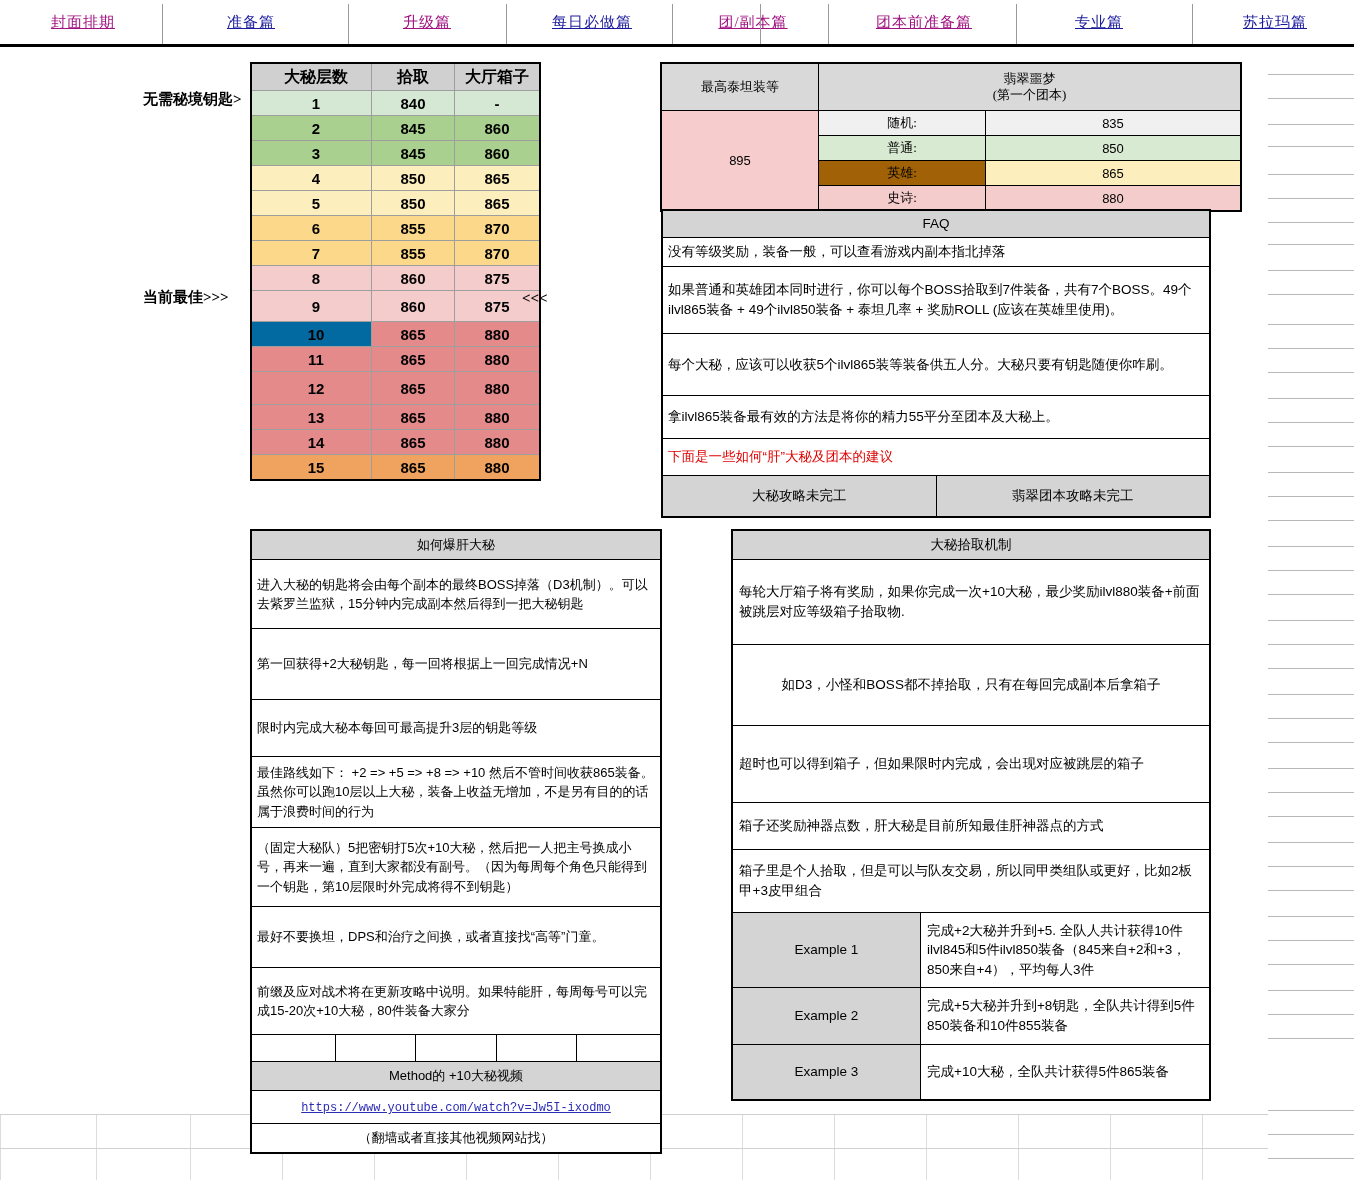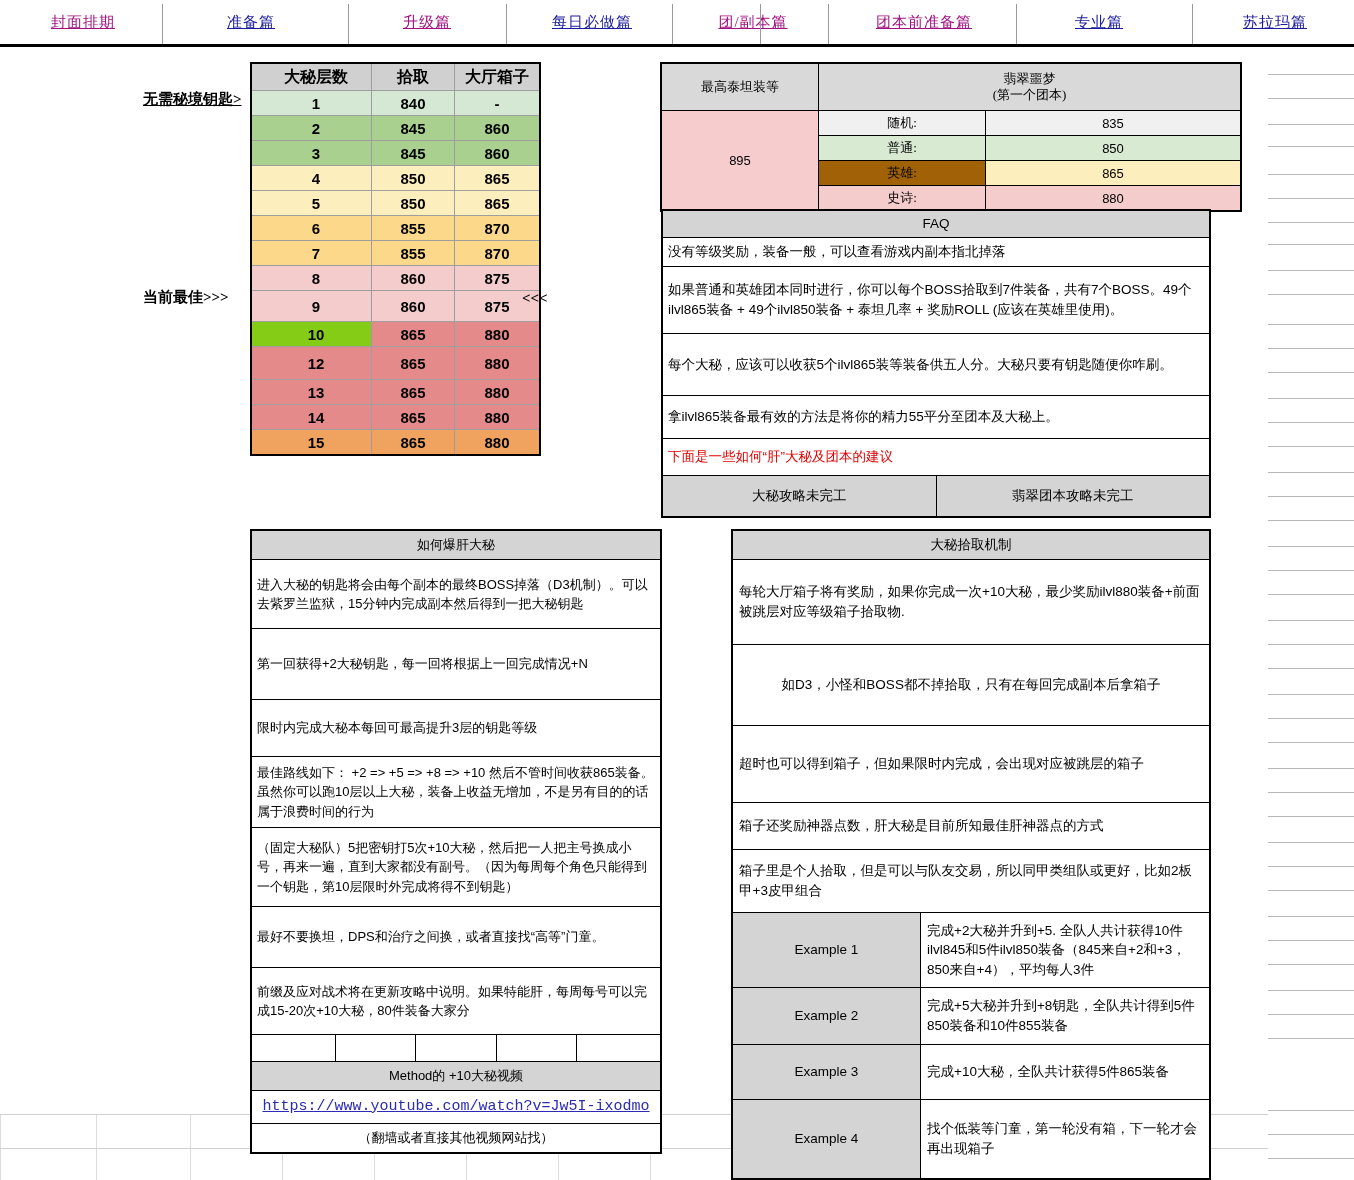--- a/index.html
+++ b/index.html
@@ -76,21 +76,21 @@
   .red{color:#e00000;}
 
   
   #howto-table{left:250px;top:529px;border:2px solid #000;width:412px;}
   #howto-table td{border:1px solid #000;font-size:13px;line-height:1.5;padding:3px 5px;vertical-align:middle;}
   .panel-title{background:#d4d4d4;text-align:center;font-weight:bold;font-size:15px;height:22px;
      font-family:"Liberation Serif","DejaVu Serif",serif;}
   .blankrow td{height:20px;}
   .vidtitle{background:#d4d4d4;text-align:center;font-weight:bold;font-size:13px;height:22px;}
   .urlcell{text-align:center;height:26px;}
-  .urlcell a{color:#2b2bb5;text-decoration:underline;font-size:15px;
+  .urlcell a{color:#2b2bb5;text-decoration:underline;font-size:12px;
      font-family:"Liberation Mono","DejaVu Sans Mono",monospace;}
   .notecell{text-align:center;height:22px;font-size:13px;margin-top:24px;}
 
   
   #loot-table{left:731px;top:529px;border:2px solid #000;width:480px;}
   #loot-table td{border:1px solid #000;font-size:13.5px;line-height:1.45;padding:3px 6px;vertical-align:middle;}
   .ex-label{background:#d4d4d4;text-align:center;font-weight:bold;font-size:15px;width:175px;}
 </style>
 </head>
 <body>
@@ -211,21 +211,26 @@
         <td class="c0" style="background: rgb(244, 204, 204); height: 22px;">8</td>
         <td class="c1" style="background: rgb(244, 204, 204); height: 22px;">860</td>
         <td class="c2" style="background: rgb(244, 204, 204); height: 22px;">875</td>
       </tr>
       <tr style="height: 28px;">
         <td class="c0" style="background: rgb(244, 204, 204); height: 28px;">9</td>
         <td class="c1" style="background: rgb(244, 204, 204); height: 28px;">860</td>
         <td class="c2" style="background: rgb(244, 204, 204); height: 28px;">875</td>
       </tr>
       <tr style="height: 22px;">
-        <td class="c0" style="background: #84cc16; height: 22px;">10</td>
+        <td class="c0" style="background: #0369a1; height: 22px;">10</td>
+        <td class="c1" style="background: rgb(228, 138, 138); height: 22px;">865</td>
+        <td class="c2" style="background: rgb(228, 138, 138); height: 22px;">880</td>
+      </tr>
+      <tr style="height: 22px;">
+        <td class="c0" style="background: rgb(228, 138, 138); height: 22px;">11</td>
         <td class="c1" style="background: rgb(228, 138, 138); height: 22px;">865</td>
         <td class="c2" style="background: rgb(228, 138, 138); height: 22px;">880</td>
       </tr>
       <tr style="height: 30px;">
         <td class="c0" style="background: rgb(228, 138, 138); height: 30px; margin-left: 44px;">12</td>
         <td class="c1" style="background: rgb(228, 138, 138); height: 30px;">865</td>
         <td class="c2" style="background: rgb(228, 138, 138); height: 30px;">880</td>
       </tr>
       <tr style="height: 22px;">
         <td class="c0" style="background: rgb(228, 138, 138); height: 22px;">13</td>
@@ -238,21 +243,21 @@
         <td class="c2" style="background: rgb(228, 138, 138); height: 22px;">880</td>
       </tr>
       <tr style="height: 22px;">
         <td class="c0" style="background: rgb(240, 163, 94); height: 22px;">15</td>
         <td class="c1" style="background: rgb(240, 163, 94); height: 22px;">865</td>
         <td class="c2" style="background: rgb(240, 163, 94); height: 22px;">880</td>
       </tr>
     </tbody>
 </table>
 
-<div class="annot" id="an-nokey" style="left:143px;top:90px;text-decoration:underline;">无需秘境钥匙&gt;</div>
+<div class="annot" id="an-nokey" style="left:143px;top:90px;">无需秘境钥匙&gt;</div>
 <div class="annot" id="an-best" style="left:143px;top:288px;">当前最佳&gt;&gt;&gt;</div>
 <div class="annot" id="an-best-r" style="left:522px;top:290px;">&lt;&lt;&lt;</div>
 
 <table class="xl" id="titan-table">
   <tbody>
       <tr>
     <td class="titan-head">最高泰坦装等</td>
     <td class="nm-head" colspan="2">
       <div>翡翠噩梦</div>
       <div>(第一个团本)</div>
@@ -390,24 +395,20 @@
         <td class="ex-label" style="height: 68px;">Example 1</td>
         <td>完成+2大秘并升到+5. 全队人共计获得10件ilvl845和5件ilvl850装备（845来自+2和+3，850来自+4），平均每人3件</td>
       </tr>
       <tr>
         <td class="ex-label" style="height: 50px;">Example 2</td>
         <td>完成+5大秘并升到+8钥匙，全队共计得到5件850装备和10件855装备</td>
       </tr>
       <tr>
         <td class="ex-label" style="height: 48px;">Example 3</td>
         <td>完成+10大秘，全队共计获得5件865装备</td>
-      </tr>
-      <tr>
-        <td class="ex-label" style="height: 72px;">Example 4</td>
-        <td>找个低装等门童，第一轮没有箱，下一轮才会再出现箱子</td>
       </tr>
     </tbody>
 </table>
 
 <div class="colsep" style="left: 0px; top: 1114px; height: 66px;"></div>
 <div class="colsep" style="left: 96px; top: 1114px; height: 66px;"></div>
 <div class="colsep" style="left: 190px; top: 1114px; height: 66px;"></div>
 <div class="colsep" style="left: 282px; top: 1114px; height: 66px;"></div>
 <div class="colsep" style="left: 374px; top: 1114px; height: 66px;"></div>
 <div class="colsep" style="left: 466px; top: 1114px; height: 66px;"></div>

